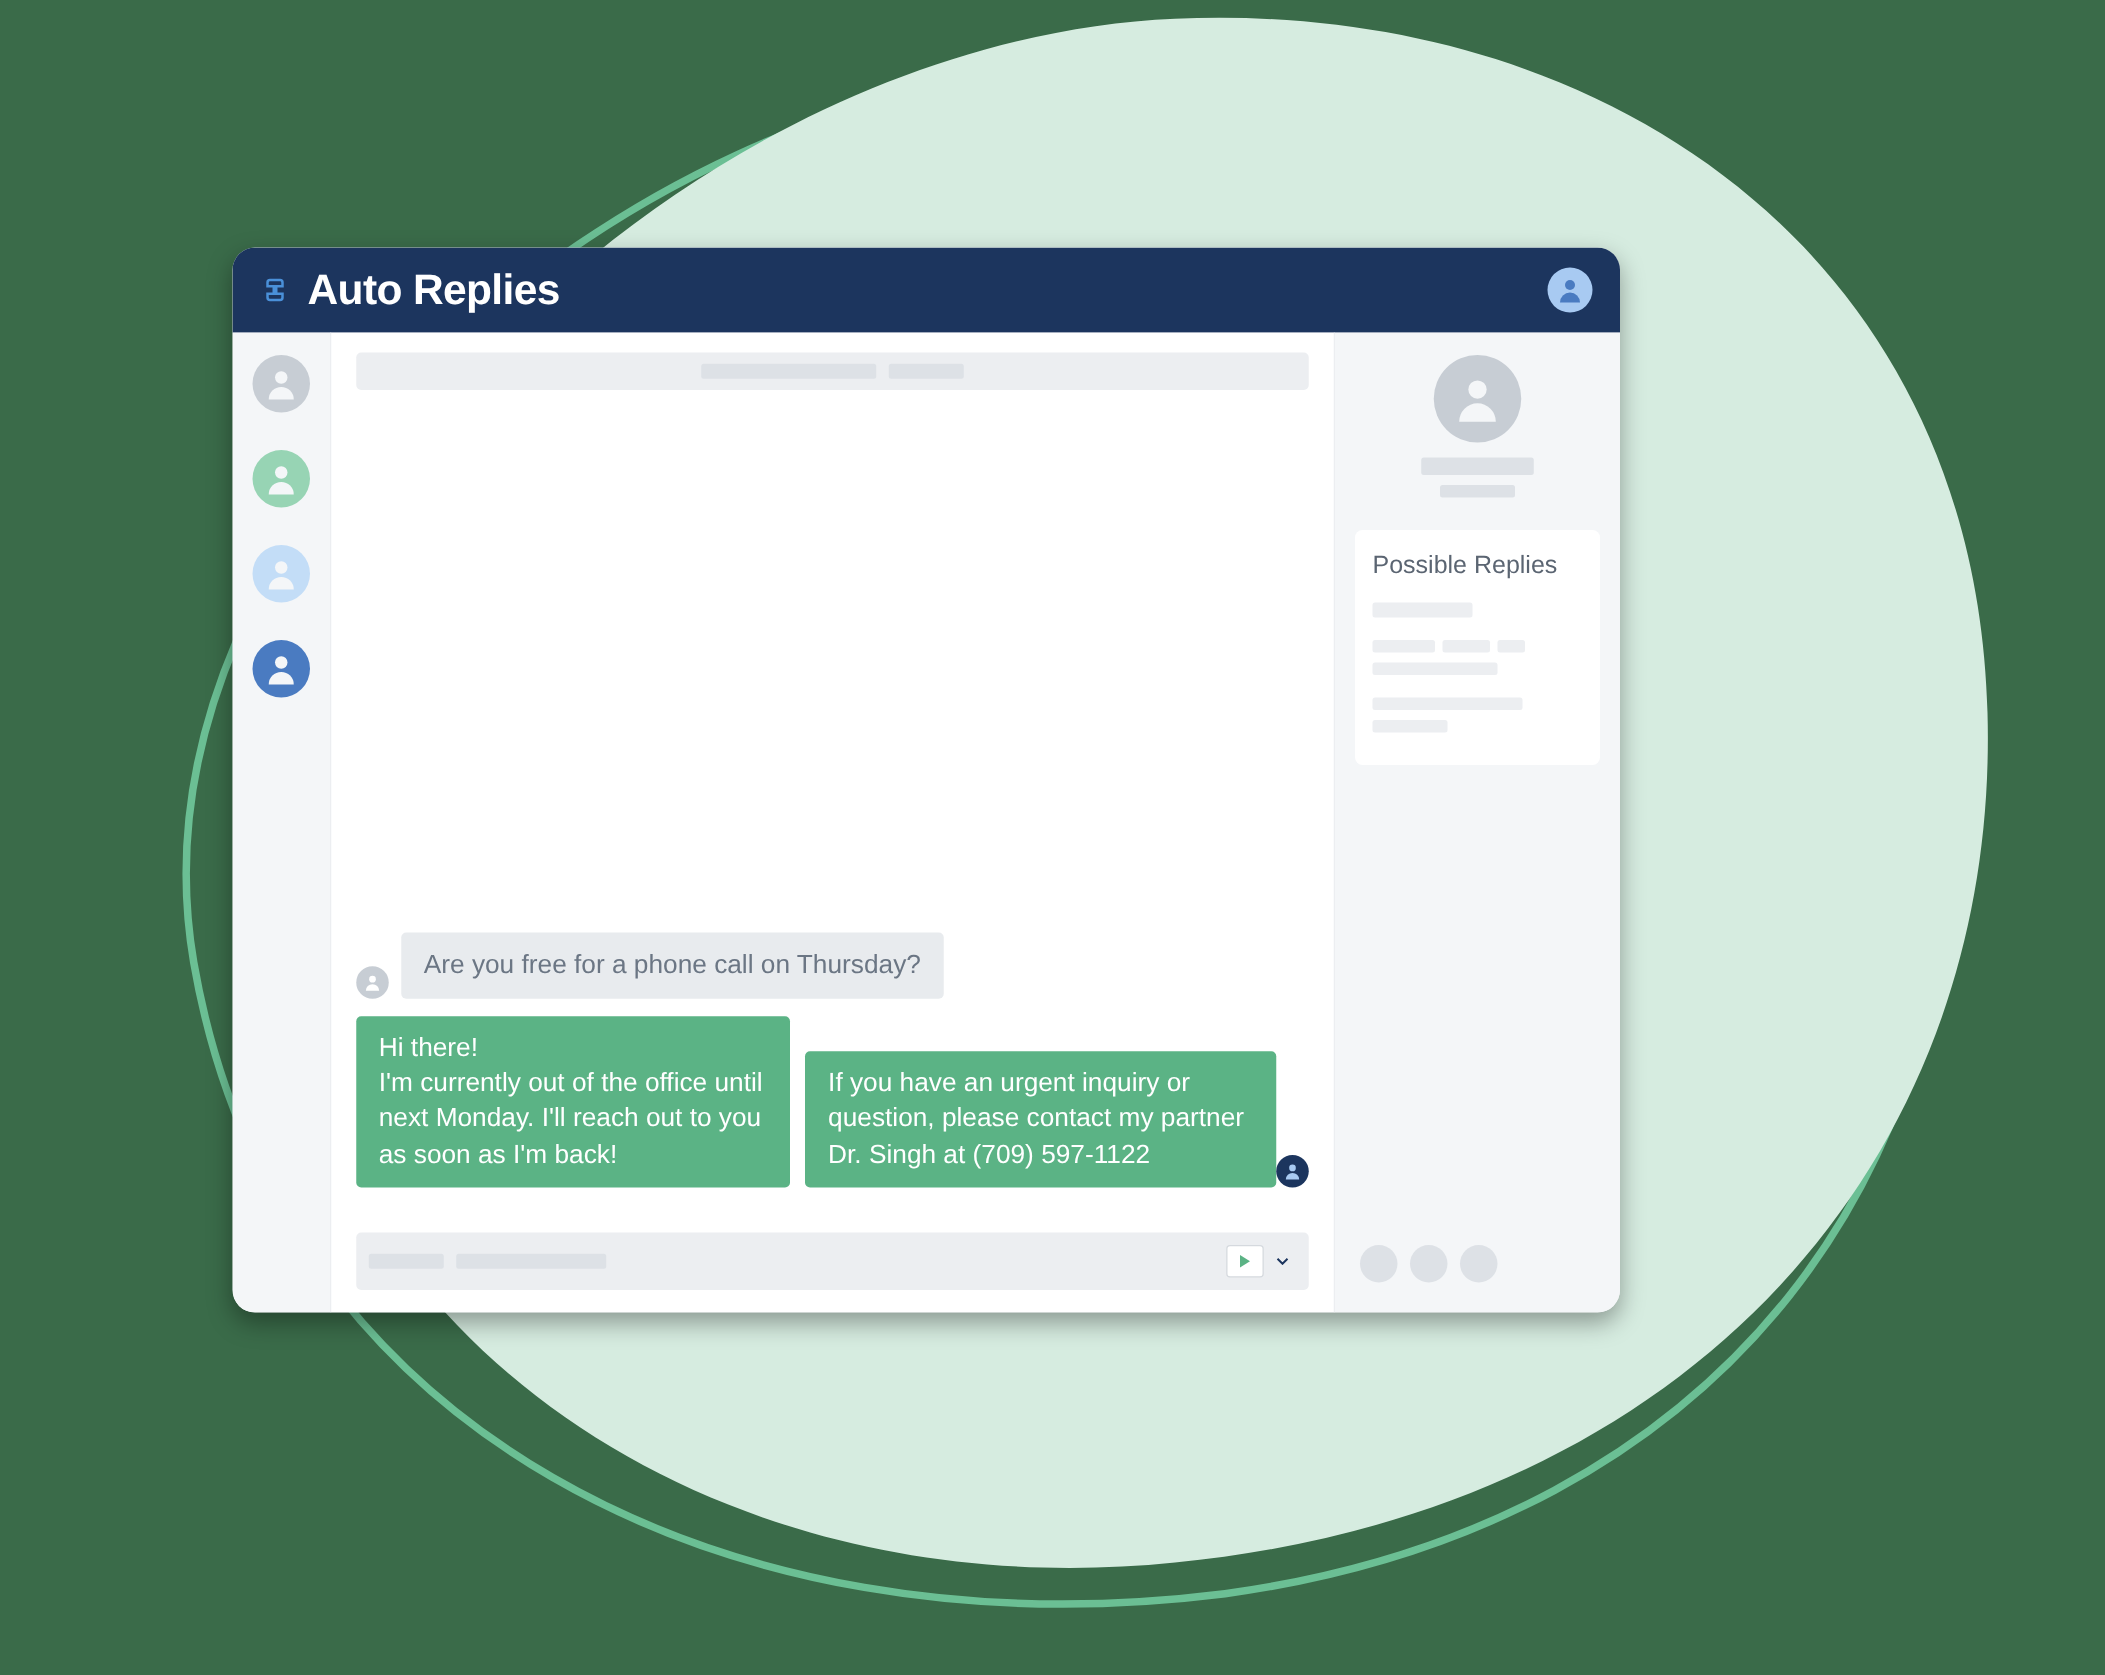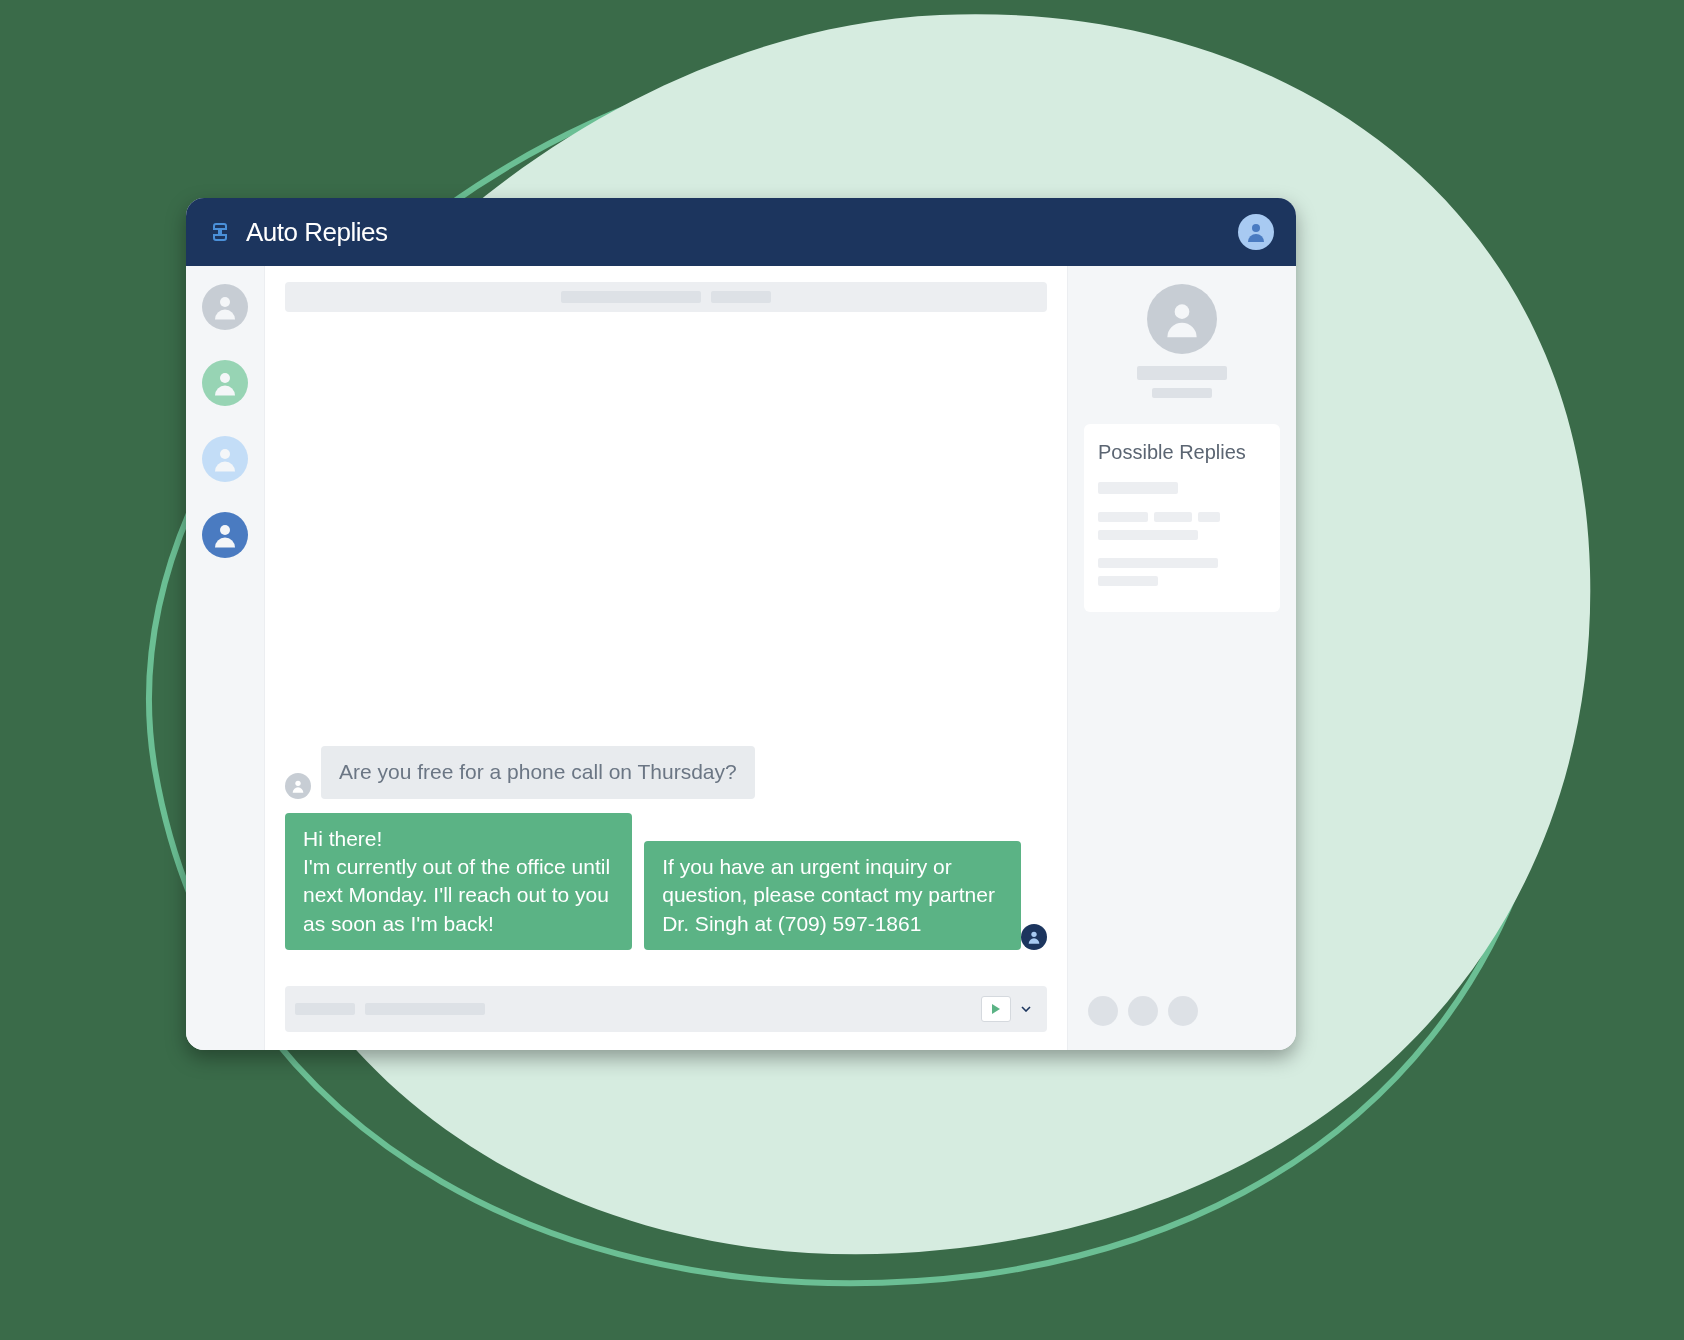--- a/index.html
+++ b/index.html
@@ -58,22 +58,22 @@
   }
   .header .brand-icon {
     width: 26px;
     height: 26px;
     margin-right: 12px;
     display: flex;
     align-items: center;
     justify-content: center;
   }
   .header .title {
-    font-size: 26px;
-    font-weight: 400;
+    font-size: 34px;
+    font-weight: 700;
     letter-spacing: -0.5px;
   }
   .header .spacer { flex: 1; }
   .header .user-avatar {
     width: 36px;
     height: 36px;
     border-radius: 50%;
     background: #a8caf2;
     display: flex;
     align-items: center;
@@ -369,21 +369,21 @@
                 <path d="M4 22 a8 8 0 0 1 16 0 Z" fill="#fff"></path>
               </svg>
           </div>
           <div class="bubble incoming">Are you free for a phone call on Thursday?</div>
         </div>
 
         <div class="outgoing-group">
           <div class="outgoing-stack">
             <div class="bubble outgoing" style="max-width:520px; white-space:pre-line;">Hi there!
 I'm currently out of the office until next Monday. I'll reach out to you as soon as I'm back!</div>
-            <div class="bubble outgoing" style="max-width:460px;">If you have an urgent inquiry or question, please contact my partner Dr. Singh at (709) 597-1861</div>
+            <div class="bubble outgoing" style="max-width:460px;">If you have an urgent inquiry or question, please contact my partner Dr. Singh at (709) 597-1122</div>
           </div>
           <div class="msg-avatar me">
             <svg class="person-svg" width="16" height="16" viewBox="0 0 24 24">
                 <circle cx="12" cy="8" r="4" fill="#a8caf2"></circle>
                 <path d="M4 22 a8 8 0 0 1 16 0 Z" fill="#a8caf2"></path>
               </svg>
           </div>
         </div>
       </div>
 

